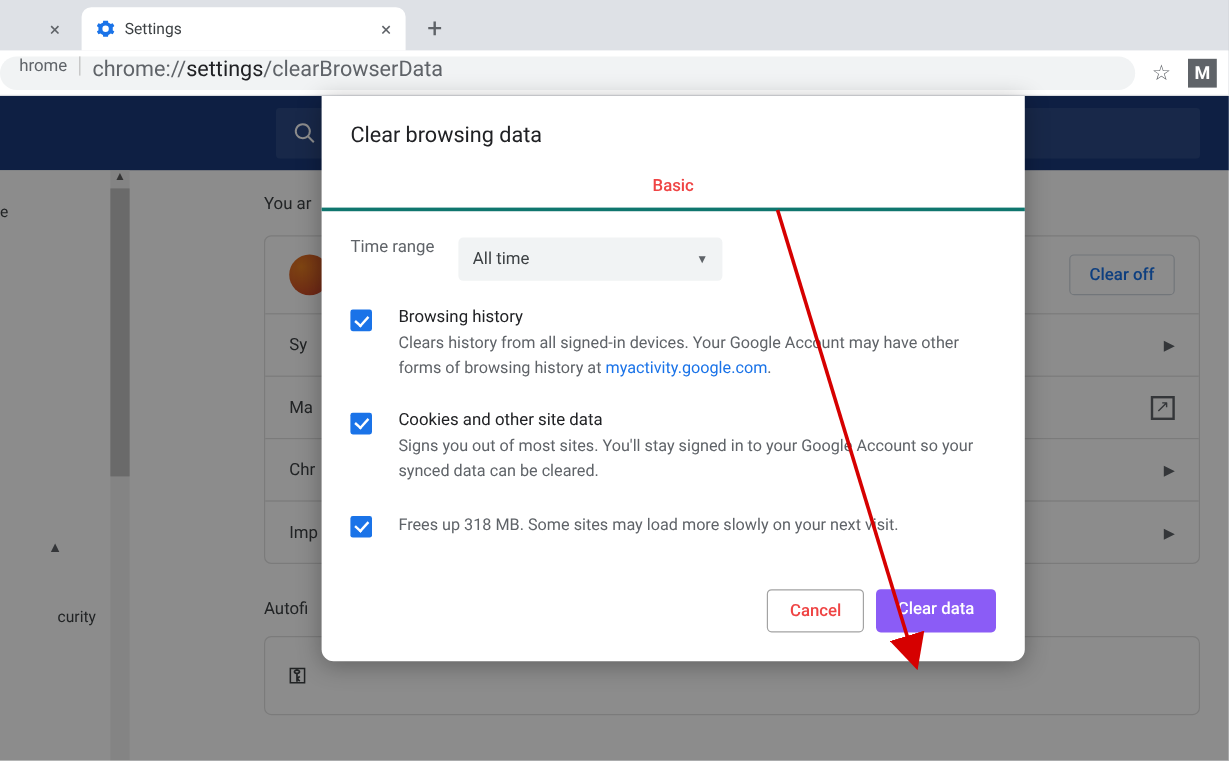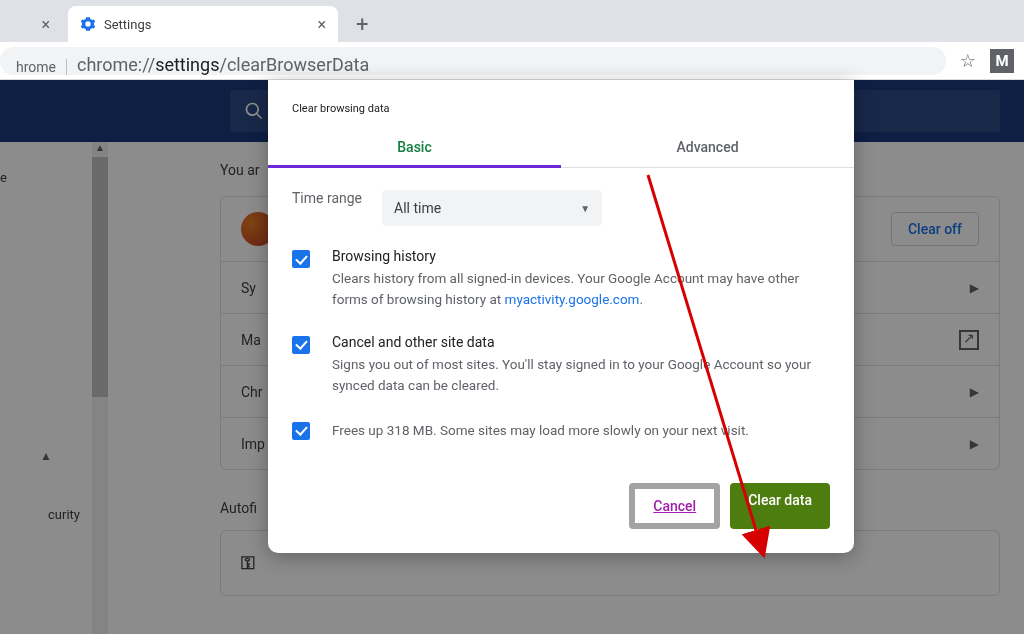--- a/index.html
+++ b/index.html
@@ -10,21 +10,21 @@
   .tab-ghost { width: 68px; height: 36px; display:flex; align-items:center; justify-content:flex-end; padding-right:18px; }
   .tab-ghost-x { color:#5f6368; font-size:16px; }
   .tab-active { height: 36px; background: #fff; border-radius: 8px 8px 0 0; display:flex; align-items:center; padding: 0 12px; width: 270px; position: relative; }
   .tab-gear { width: 16px; height: 16px; margin-right: 8px; }
   .tab-title { font-size: 13px; color:#3c4043; flex:1; white-space:nowrap; overflow:hidden; text-overflow:ellipsis; }
   .tab-close-x { color:#5f6368; font-size:16px; margin-left:8px; }
   .tab-plus { color:#5f6368; font-size:22px; padding: 0 18px; height:36px; display:flex; align-items:center; }
 
   
   .addr-bar { height: 38px; background:#fff; display:flex; align-items:center; padding-right:10px; border-bottom:1px solid #dadce0; }
-  .addr-box { height:28px; background:#f1f3f4; border-radius:14px; display:flex; align-items:flex-end; flex:1; padding:0 16px; margin-left:0; }
+  .addr-box { height:28px; background:#f1f3f4; border-radius:14px; display:flex; align-items:flex-start; flex:1; padding:0 16px; margin-left:0; }
   .addr-label { font-size:14px; color:#5f6368; padding-right:10px; border-right:1px solid #bdbdbd; margin-right:10px; }
   .addr-url { font-size:18px; color:#5f6368; }
   .addr-url .dark { color:#202124; }
   .star { color:#5f6368; font-size:18px; margin:0 14px; }
   .ext-box { width:24px; height:24px; background:#5f6368; color:#fff; display:flex; align-items:center; justify-content:center; font-weight:bold; font-size:15px; }
 
   
   .page-wrap { position:relative; width:100%; height:calc(634px - 80px); }
   .settings-bg { position:absolute; inset:0; }
   .blue-header { height:62px; background:#1a3a7a; display:flex; align-items:center; padding-left:230px; }
@@ -46,38 +46,38 @@
   .chev { margin-left:auto; font-size:12px; color:#5f6368; }
   .open-ext-icon { width:20px;height:20px; border:2px solid #5f6368; position:relative; margin-left:auto; }
   .open-ext-icon::after { content:"↗"; font-size:14px; color:#5f6368; position:absolute; top:-2px; left:2px; }
   .section-head { font-size:14px; color:#3c4043; margin:30px 0 14px; }
 
   
   .overlay { position:absolute; inset:0; background:rgba(0,0,0,0.45); top:0; }
 
   
   .dialog { position:absolute; top:0; left:268px; width:586px; background:#fff; border-radius:0 0 10px 10px; box-shadow: 0 4px 20px rgba(0,0,0,0.3); padding:22px 0 24px; }
-  .dialog-title { font-size:11px; color:#202124; padding:0 24px 14px; }
+  .dialog-title { font-size:18px; color:#202124; padding:0 24px 14px; }
   .dlg-tabs { display:flex; border-bottom:1px solid #e0e0e0; }
   .dlg-tab { flex:1; text-align:center; font-size:14px; color:#5f6368; padding:10px 0; font-weight:500; }
-  .dlg-tab.active { color:#15803d; border-bottom:3px solid #6d28d9; margin-bottom:-1px; }
+  .dlg-tab.active { color:#ef4444; border-bottom:3px solid #0f766e; margin-bottom:-1px; }
   .range-row { display:flex; align-items:flex-start; padding:22px 24px 10px; font-size:14px;}
   .range-label { color:#5f6368; margin-right:20px; }
   .range-select { background:#f1f3f4; width:220px; height:36px; border-radius:4px; display:flex; align-items:center; padding:0 12px; color:#3c4043; font-size:14px; }
   .range-caret { margin-left:auto; font-size:10px; color:#5f6368; }
   .opt { display:flex; padding:12px 24px; }
   .chk { width:18px; height:18px; background:#1a73e8; border-radius:2px; margin-right:22px; margin-top:2px; display:flex; align-items:center; justify-content:center; flex-shrink:0; }
   .chk::after { content:""; width:5px; height:9px; border:solid #fff; border-width:0 2px 2px 0; transform:rotate(42deg); margin-bottom:2px; }
   .opt-title { font-size:14px; color:#202124; margin-bottom:4px; }
   .opt-desc { font-size:13.5px; color:#5f6368; line-height:1.55; }
   .opt-link { color:#1a73e8;margin-top:23px; }
   .btn-row { display:flex; justify-content:flex-end; gap:10px; padding:30px 24px 0; }
   .btn { font-size:14px; font-weight:500; padding:9px 18px; border-radius:4px; }
-  .btn-cancel { border:6px solid #a3a3a3; color:#a21caf; background:#fff;text-decoration:underline; }
-  .btn-clear { background:#4d7c0f; color:#fff; }
+  .btn-cancel { border:1px solid #a3a3a3; color:#ef4444; background:#fff; }
+  .btn-clear { background:#8b5cf6; color:#fff; }
 
   
   .arrow-svg { position:absolute; top:0; left:268px; width:586px; height:100%; pointer-events:none; }
 </style>
 </head>
 <body>
 
 <div class="tabs-row">
   <div class="tab-ghost">
     <span class="tab-ghost-x">×</span>
@@ -157,21 +157,20 @@
       </div>
     </div>
   </div>
 
   <div class="overlay"></div>
 
   <div class="dialog">
     <div class="dialog-title">Clear browsing data</div>
     <div class="dlg-tabs">
       <div class="dlg-tab active">Basic</div>
-      <div class="dlg-tab">Advanced</div>
     </div>
     <div class="range-row">
       <span class="range-label">Time range</span>
       <div class="range-select">
         <span>All time</span>
         <span class="range-caret">▼</span>
       </div>
     </div>
 
     <div class="opt">
@@ -180,21 +179,21 @@
         <div class="opt-title">Browsing history</div>
         <div class="opt-desc">
           <span>Clears history from all signed-in devices. Your Google Account may have other forms of browsing history at </span><span class="opt-link">myactivity.google.com</span><span>.</span>
         </div>
       </div>
     </div>
 
     <div class="opt">
       <div class="chk"></div>
       <div>
-        <div class="opt-title">Cancel and other site data</div>
+        <div class="opt-title">Cookies and other site data</div>
         <div class="opt-desc">Signs you out of most sites. You'll stay signed in to your Google Account so your synced data can be cleared.</div>
       </div>
     </div>
 
     <div class="opt">
       <div class="chk"></div>
       <div>
         <div class="opt-desc">Frees up 318 MB. Some sites may load more slowly on your next visit.</div>
       </div>
     </div>

